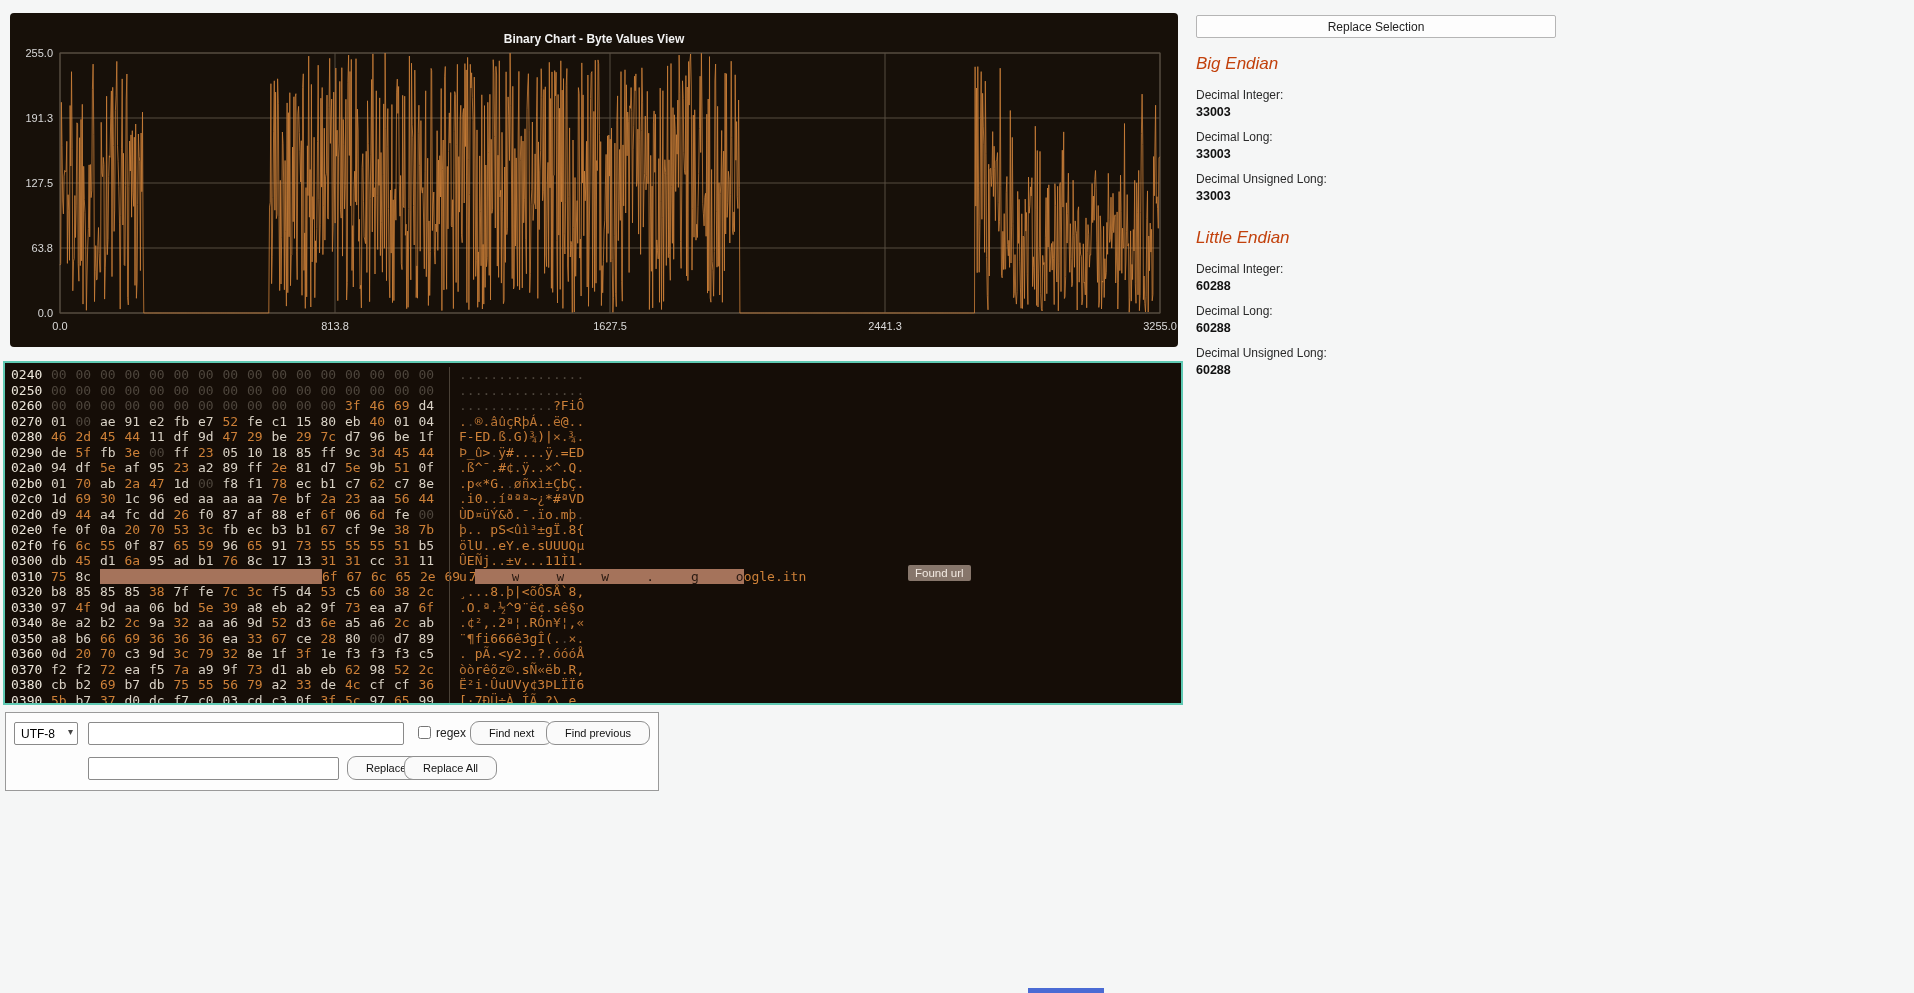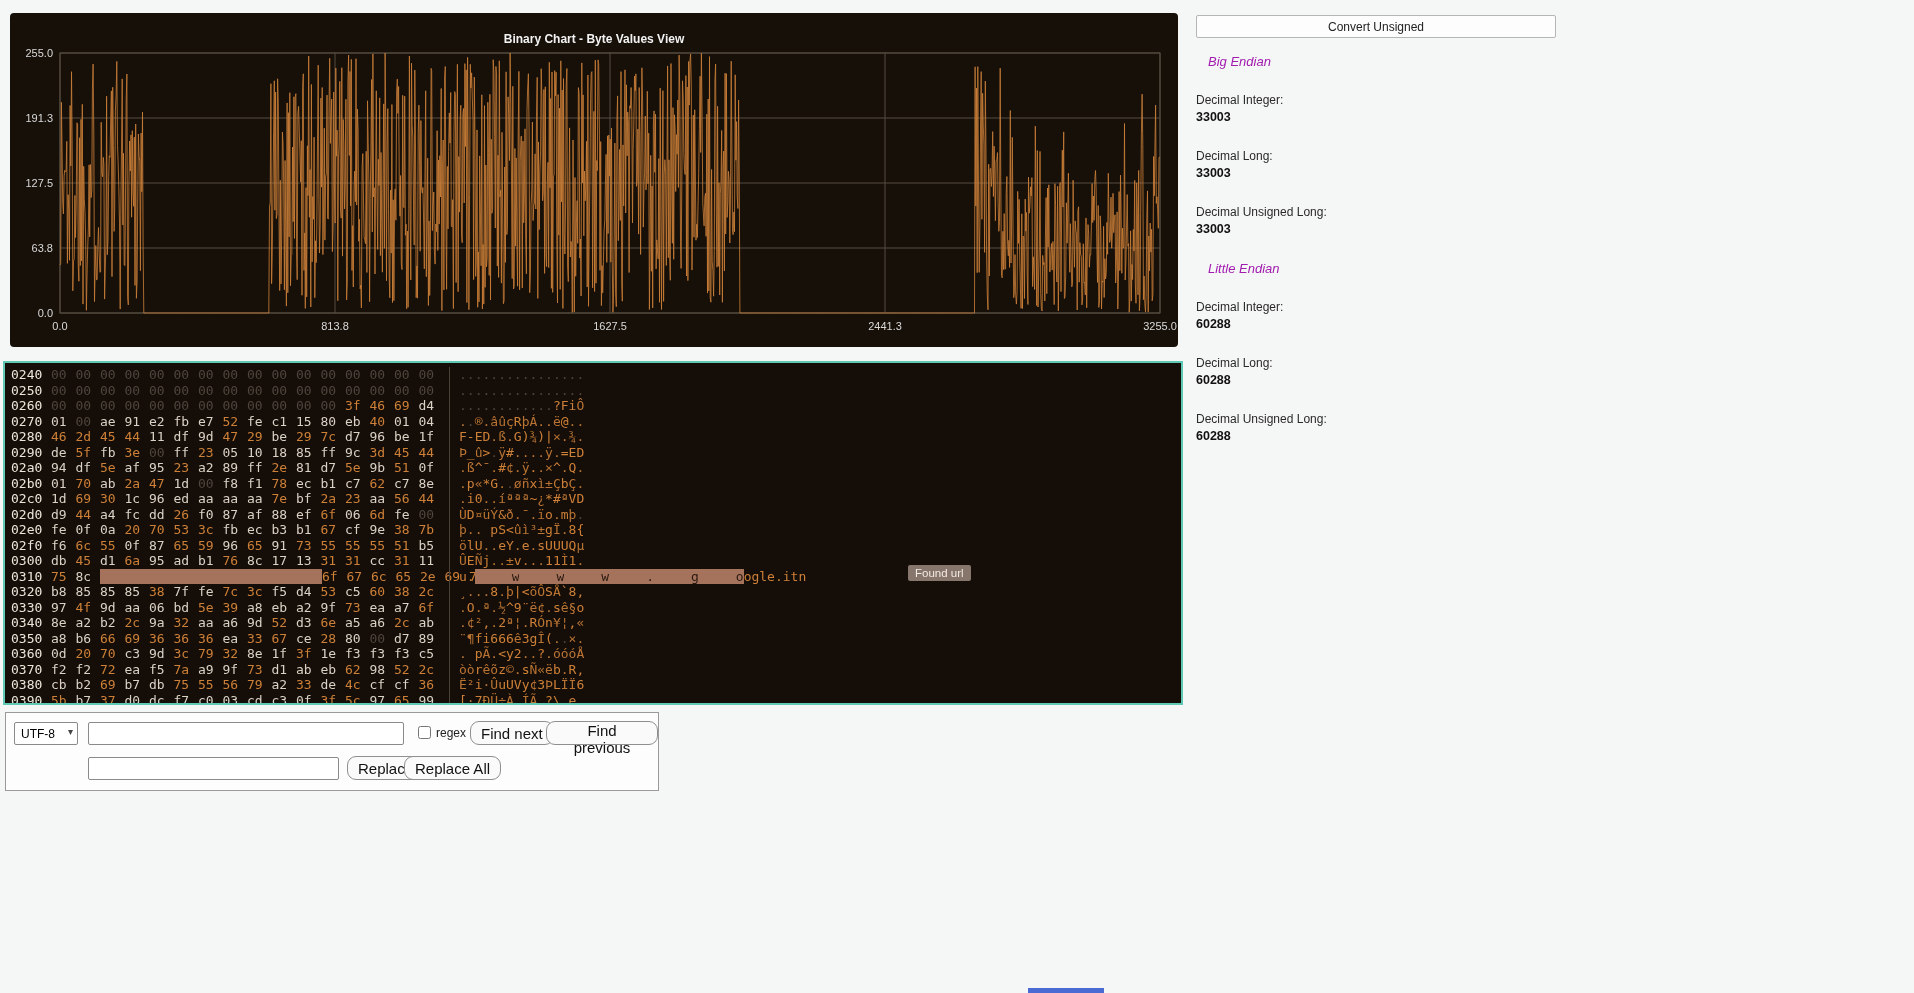--- a/index.html
+++ b/index.html
@@ -49,41 +49,41 @@
     background:#fff;border:1px solid #8a8a8a;border-radius:2px;font-size:12px;
     padding-left:6px;font-family:"Liberation Sans",sans-serif;}
   .select-wrap .chev{position:absolute;right:5px;top:4px;font-size:10px;color:#444;pointer-events:none;}
   .search-panel input[type=text]{border:1px solid #8a8a8a;border-radius:2px;height:23px;
     font-size:12px;padding:0 5px;background:#fff;position:absolute;}
   .search-input{left:82px;top:9px;width:316px;}
   .replace-input{left:82px;top:44px;width:251px;}
   .regex-cb{position:absolute;left:412px;top:13px;width:13px;height:13px;}
   .regex-label{position:absolute;left:430px;top:13px;font-size:12px;color:#222;}
   .btn{position:absolute;height:24px;background:#fafafa;border:1px solid #8f8f8f;
-    border-radius:9px;font-size:15px;color:#111;padding:0 10px;cursor:pointer;
+    border-radius:9px;font-size:11px;color:#111;padding:0 18px;cursor:pointer;
     font-family:"Liberation Sans",sans-serif;}
   .find-next{left:464px;top:8px;}
   .find-prev{left:540px;top:8px;}
   .replace-btn{left:341px;top:43px;}
   .replace-all-btn{left:398px;top:43px;}
 
   
   .status-bar{position:absolute;left:0;top:792px;width:1914px;height:21px;
     background:var(--status-bg);border-top:1px solid #d8d8d8;font-size:12px;color:#1a1a1a;}
   .status-left{position:absolute;left:8px;top:3px;}
   .status-right{position:absolute;right:731px;top:3px;}
 
   
   .inspector{position:absolute;left:1196px;top:15px;width:360px;color:#1a1a1a;}
   .convert-btn{width:100%;height:23px;background:#fdfdfd;border:1px solid #b5b5b5;
     border-radius:2px;font-size:12px;color:#222;cursor:pointer;
     font-family:"Liberation Sans",sans-serif;}
-  .insp-heading{font-style:italic;font-size:13px;color:#a21caf;margin:24px 12px 14px;}
+  .insp-heading{font-style:italic;font-size:17px;color:#c2410c;margin:24px 0 14px;}
   .insp-heading.first{margin-top:16px;}
-  .insp-entry{margin-bottom:10px;margin-top:24px;}
+  .insp-entry{margin-bottom:10px;}
   .insp-label{font-size:12px;color:#2a2a2a;margin-bottom:1px;line-height:15px;}
   .insp-value{font-size:12.5px;font-weight:bold;color:#111;line-height:16px;}
 
   .blue-strip{position:absolute;left:1028px;top:988px;width:76px;height:5px;background:var(--blue-strip);}
 </style>
 </head>
 <body>
 
 <div id="page">
 
@@ -155,21 +155,21 @@
     <label class="regex-label">regex</label>
     <button class="btn find-next">Find next</button>
     <button class="btn find-prev">Find previous</button>
     <input class="replace-input" type="text" value="" style="">
     <button class="btn replace-btn">Replace</button>
     <button class="btn replace-all-btn">Replace All</button>
   </div>
 
 
   <div class="inspector">
-    <button class="convert-btn">Convert Unsigned</button>
+    <button class="convert-btn">Replace Selection</button>
 
     <div class="insp-heading first">Big Endian</div>
     <div class="insp-entry">
       <div class="insp-label">Decimal Integer:</div>
       <div class="insp-value">33003</div>
     </div>
     <div class="insp-entry">
       <div class="insp-label">Decimal Long:</div>
       <div class="insp-value">33003</div>
     </div>

